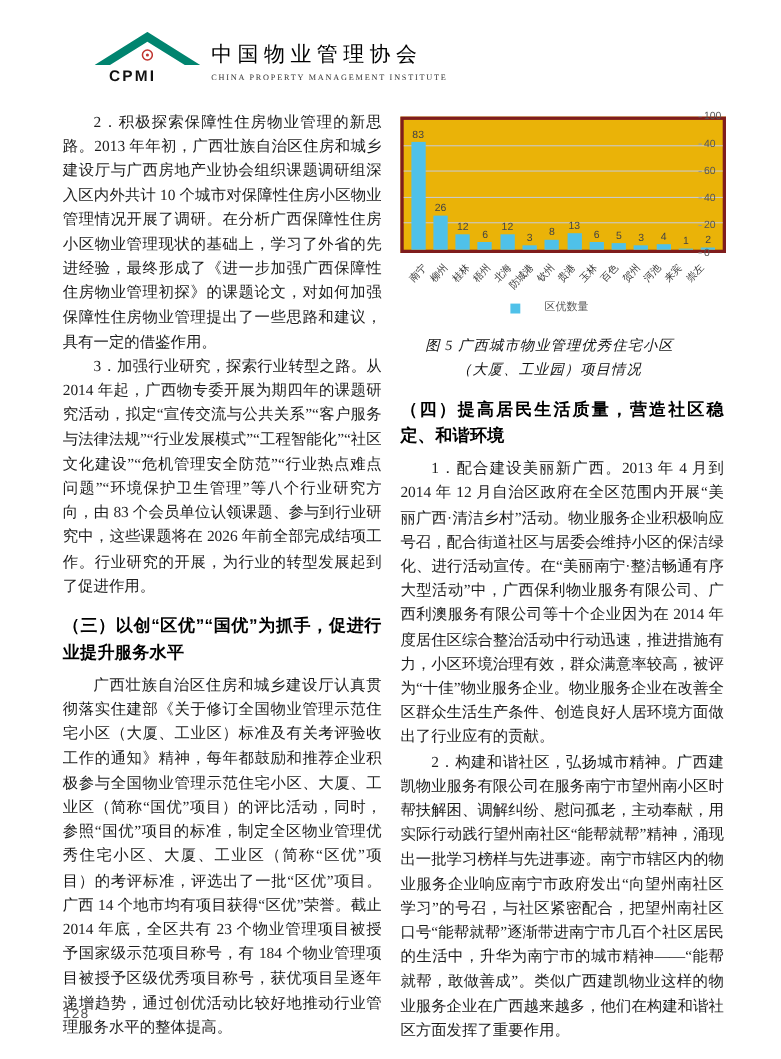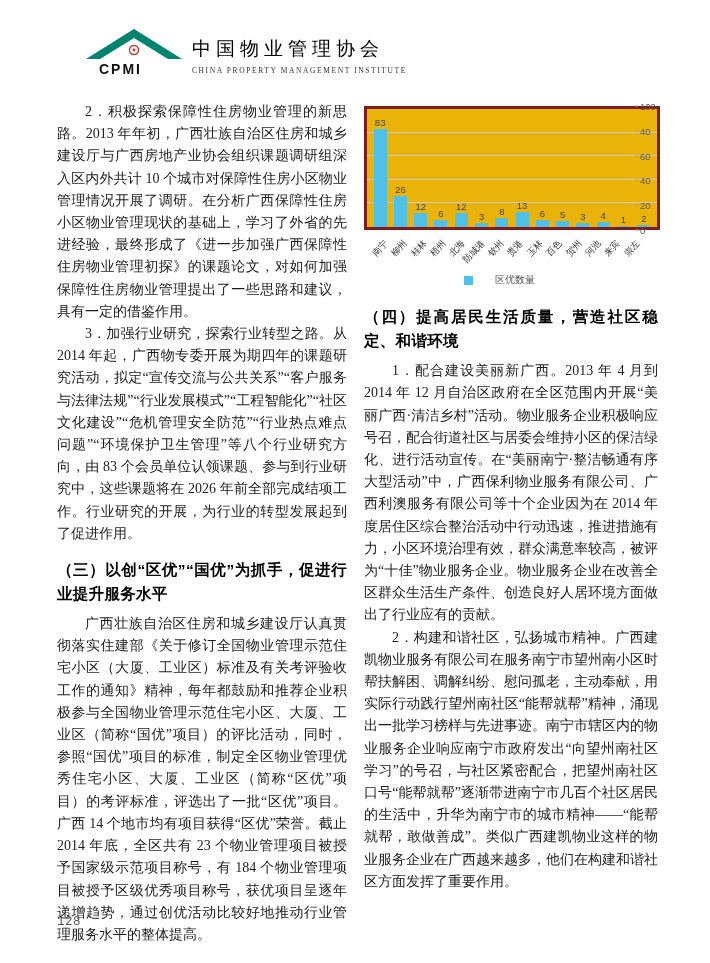--- a/index.html
+++ b/index.html
@@ -203,20 +203,24 @@
             <span>来宾</span>
           </div>
           <div class="xlab">
             <span>崇左</span>
           </div>
         </div>
       <div class="legend">
         <span class="legend-swatch"></span>
         <span class="legend-label">区优数量</span>
       </div>
+      <figcaption>
+        <div>图 5 广西城市物业管理优秀住宅小区</div>
+        <div>（大厦、工业园）项目情况</div>
+      </figcaption>
     </figure>
     <h2 class="sec">（四）提高居民生活质量，营造社区稳定、和谐环境</h2>
     <p>1．配合建设美丽新广西。2013 年 4 月到 2014 年 12 月自治区政府在全区范围内开展“美丽广西·清洁乡村”活动。物业服务企业积极响应号召，配合街道社区与居委会维持小区的保洁绿化、进行活动宣传。在“美丽南宁·整洁畅通有序大型活动”中，广西保利物业服务有限公司、广西利澳服务有限公司等十个企业因为在 2014 年度居住区综合整治活动中行动迅速，推进措施有力，小区环境治理有效，群众满意率较高，被评为“十佳”物业服务企业。物业服务企业在改善全区群众生活生产条件、创造良好人居环境方面做出了行业应有的贡献。</p>
     <p>2．构建和谐社区，弘扬城市精神。广西建凯物业服务有限公司在服务南宁市望州南小区时帮扶解困、调解纠纷、慰问孤老，主动奉献，用实际行动践行望州南社区“能帮就帮”精神，涌现出一批学习榜样与先进事迹。南宁市辖区内的物业服务企业响应南宁市政府发出“向望州南社区学习”的号召，与社区紧密配合，把望州南社区口号“能帮就帮”逐渐带进南宁市几百个社区居民的生活中，升华为南宁市的城市精神——“能帮就帮，敢做善成”。类似广西建凯物业这样的物业服务企业在广西越来越多，他们在构建和谐社区方面发挥了重要作用。</p>
   </div>
 
   <div class="pagenum">128</div>
 
 </div>
 

